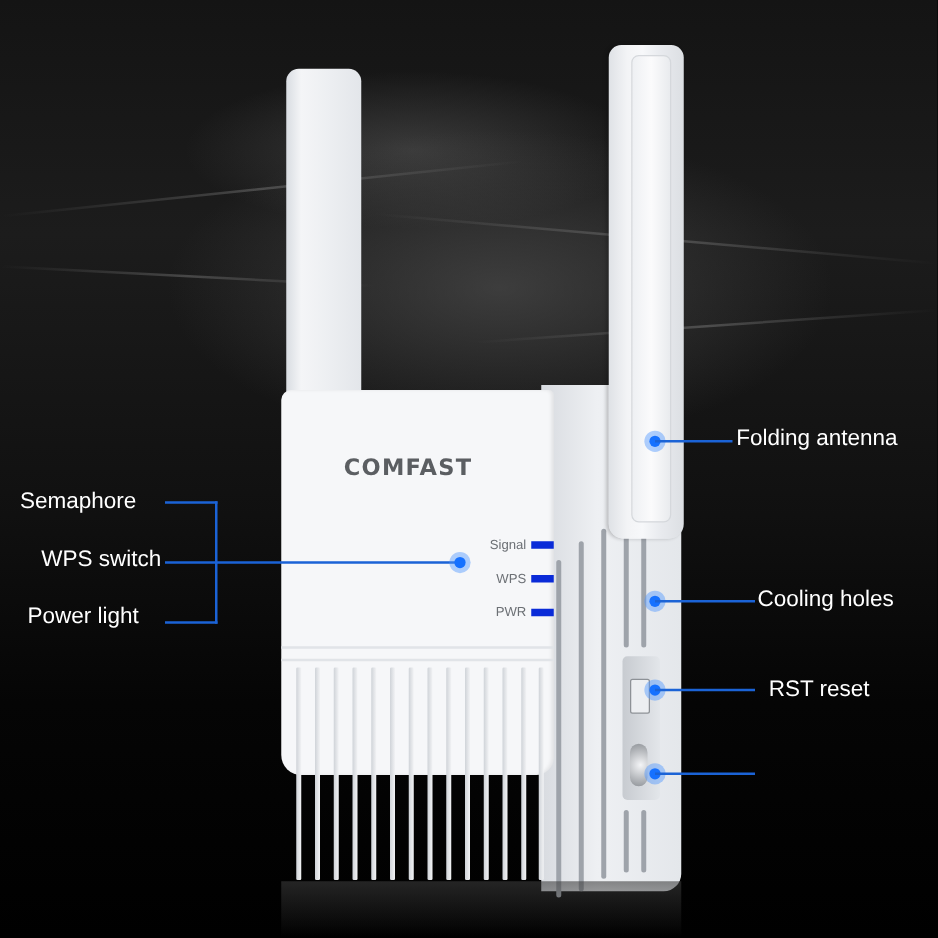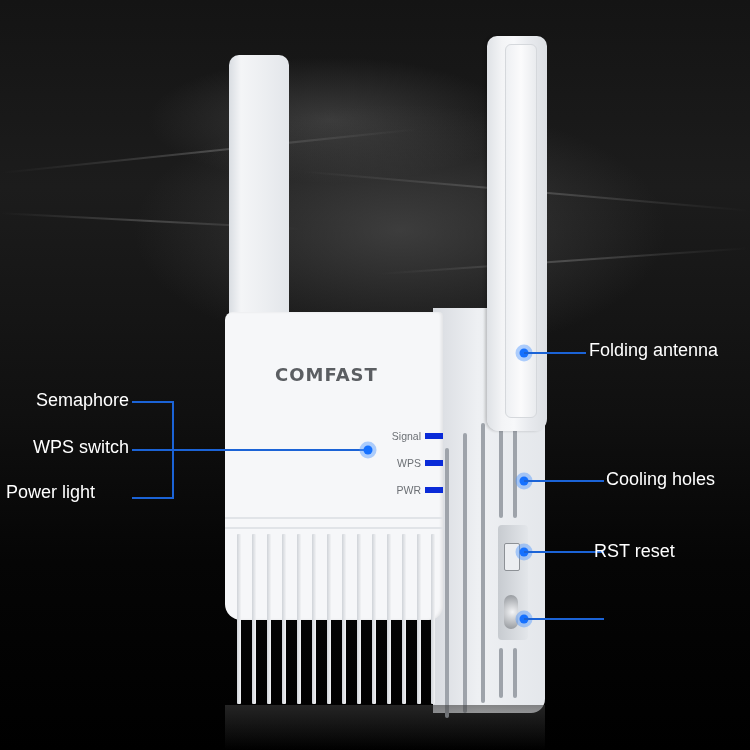--- a/index.html
+++ b/index.html
@@ -109,31 +109,31 @@
   </div>
 
   <div class="reflect"></div>
 
   <div class="line" style="left:132px;top:401px;width:42px;height:2px;"></div>
   <div class="line" style="left:132px;top:497px;width:42px;height:2px;"></div>
   <div class="line" style="left:172px;top:401px;width:2px;height:98px;"></div>
   <div class="line" style="left:132px;top:449px;width:236px;height:2px;"></div>
   <div class="dot" style="left:368px;top:450px;"></div>
 
-  <div class="lbl" style="left:16px;top:390px;margin-left:20px;">Semaphore</div>
+  <div class="lbl" style="left:16px;top:390px;">Semaphore</div>
   <div class="lbl" style="left:33px;top:437px;">WPS switch</div>
-  <div class="lbl" style="left:6px;top:482px;">Power light</div>
+  <div class="lbl" style="left:22px;top:482px;">Power light</div>
 
   <div class="dot" style="left:524px;top:353px;"></div>
   <div class="line" style="left:524px;top:352px;width:62px;height:2px;"></div>
   <div class="lbl" style="left:589px;top:340px;">Folding antenna</div>
 
   <div class="dot" style="left:524px;top:481px;"></div>
   <div class="line" style="left:524px;top:480px;width:80px;height:2px;"></div>
   <div class="lbl" style="left:606px;top:469px;text-align:center;">Cooling holes</div>
 
   <div class="dot" style="left:524px;top:552px;"></div>
   <div class="line" style="left:524px;top:551px;width:80px;height:2px;"></div>
-  <div class="lbl" style="left:594px;top:541px;">RST reset</div>
+  <div class="lbl" style="left:615px;top:541px;">RST reset</div>
 
   <div class="dot" style="left:524px;top:619px;"></div>
   <div class="line" style="left:524px;top:618px;width:80px;height:2px;"></div>
 </div>
 
 </body></html>

